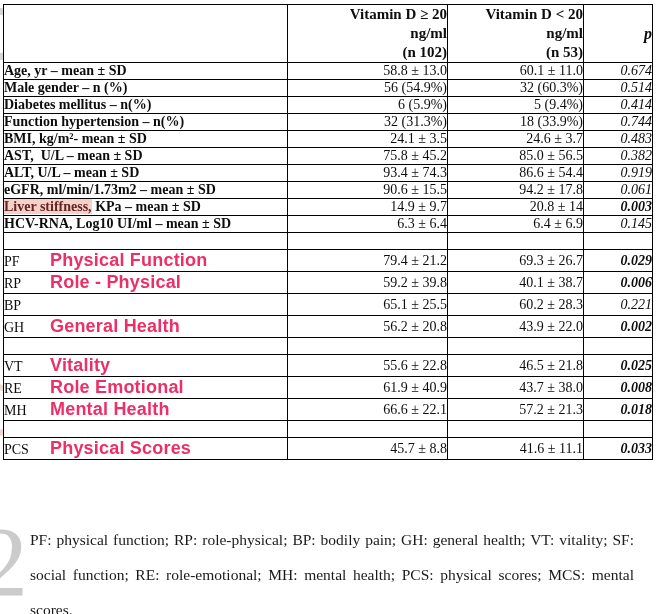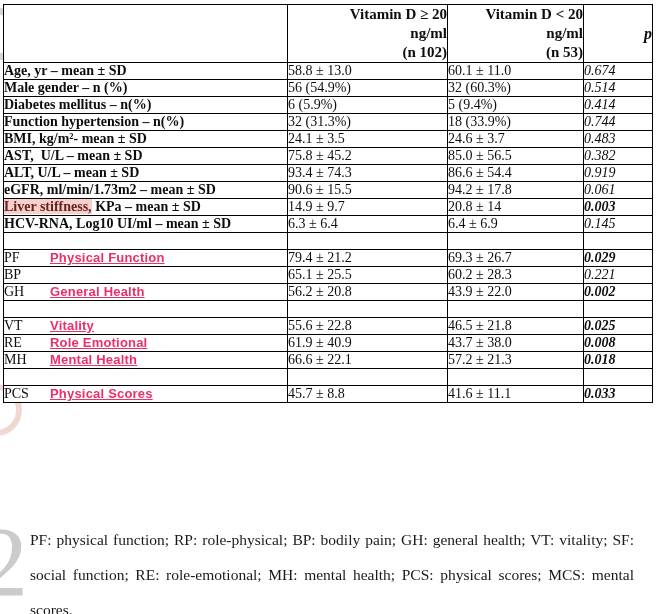--- a/index.html
+++ b/index.html
@@ -27,34 +27,34 @@
     text-align:right;vertical-align:middle;
     white-space:pre-line;
   }
   th.p-h{font-style:italic;font-size:16px;}
   td.lbl{
     font-weight:bold;font-size:14px;
     text-align:left;vertical-align:middle;
     padding-left:5px;white-space:pre;
   }
   td.val{
-    text-align:left;vertical-align:middle;
+    text-align:right;vertical-align:middle;
     font-size:14px;font-weight:normal;
   }
   td.pval{
-    text-align:left;vertical-align:middle;
+    text-align:right;vertical-align:middle;
     font-size:14px;font-style:italic;
   }
   td.pval.pbold{font-weight:bold;}
   span.hl{background:#f7d0ca;color:#632423;margin-top:20px;}
   span.abbr{display:inline-block;width:46px;font-weight:normal;}
   span.pink{
     color:#ec2f66;
     font-family:"Liberation Sans", sans-serif;
-    font-weight:bold;font-size:13px;letter-spacing:.2px;text-decoration:underline;
+    font-weight:bold;font-size:18px;letter-spacing:.2px;
   }
   
   .footnote{
     position:absolute;left:30px;right:22px;top:506px;
     font-size:15.5px;line-height:35px;
     text-align:justify;color:#1a1a1a;
   }
   
   .wm-circle-top{
     position:absolute;left:-26px;top:8px;width:38px;height:38px;
@@ -163,20 +163,26 @@
         <td class="val"></td>
         <td class="pval"></td>
       </tr>
       <tr>
         <td class="lbl"><span class="abbr">PF</span><span class="pink">Physical Function</span></td>
         <td class="val">79.4 ± 21.2</td>
         <td class="val">69.3 ± 26.7</td>
         <td class="pval pbold">0.029</td>
       </tr>
       <tr>
+        <td class="lbl"><span class="abbr">RP</span><span class="pink">Role - Physical</span></td>
+        <td class="val">59.2 ± 39.8</td>
+        <td class="val">40.1 ± 38.7</td>
+        <td class="pval pbold">0.006</td>
+      </tr>
+      <tr>
         <td class="lbl"><span class="abbr">BP</span><span class="pink"></span></td>
         <td class="val">65.1 ± 25.5</td>
         <td class="val">60.2 ± 28.3</td>
         <td class="pval">0.221</td>
       </tr>
       <tr>
         <td class="lbl"><span class="abbr">GH</span><span class="pink">General Health</span></td>
         <td class="val">56.2 ± 20.8</td>
         <td class="val">43.9 ± 22.0</td>
         <td class="pval pbold">0.002</td>

